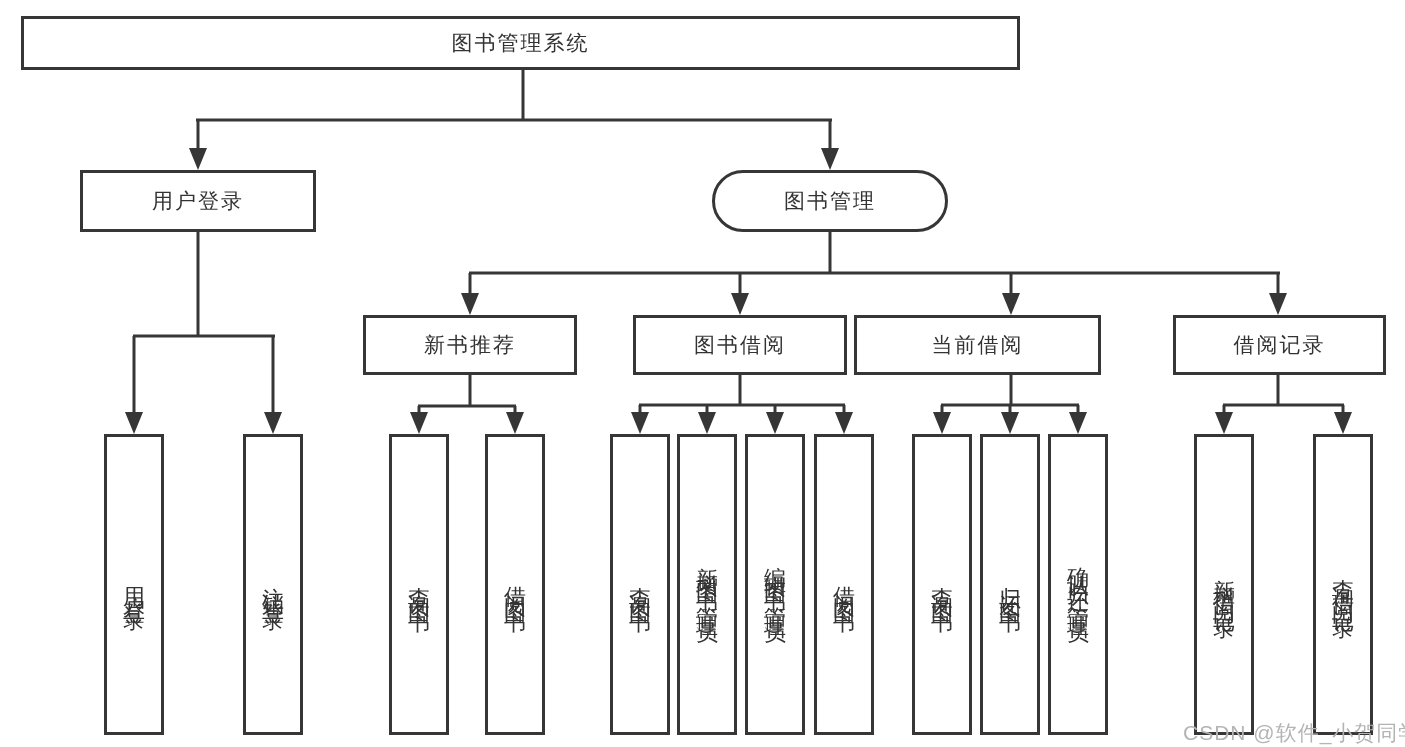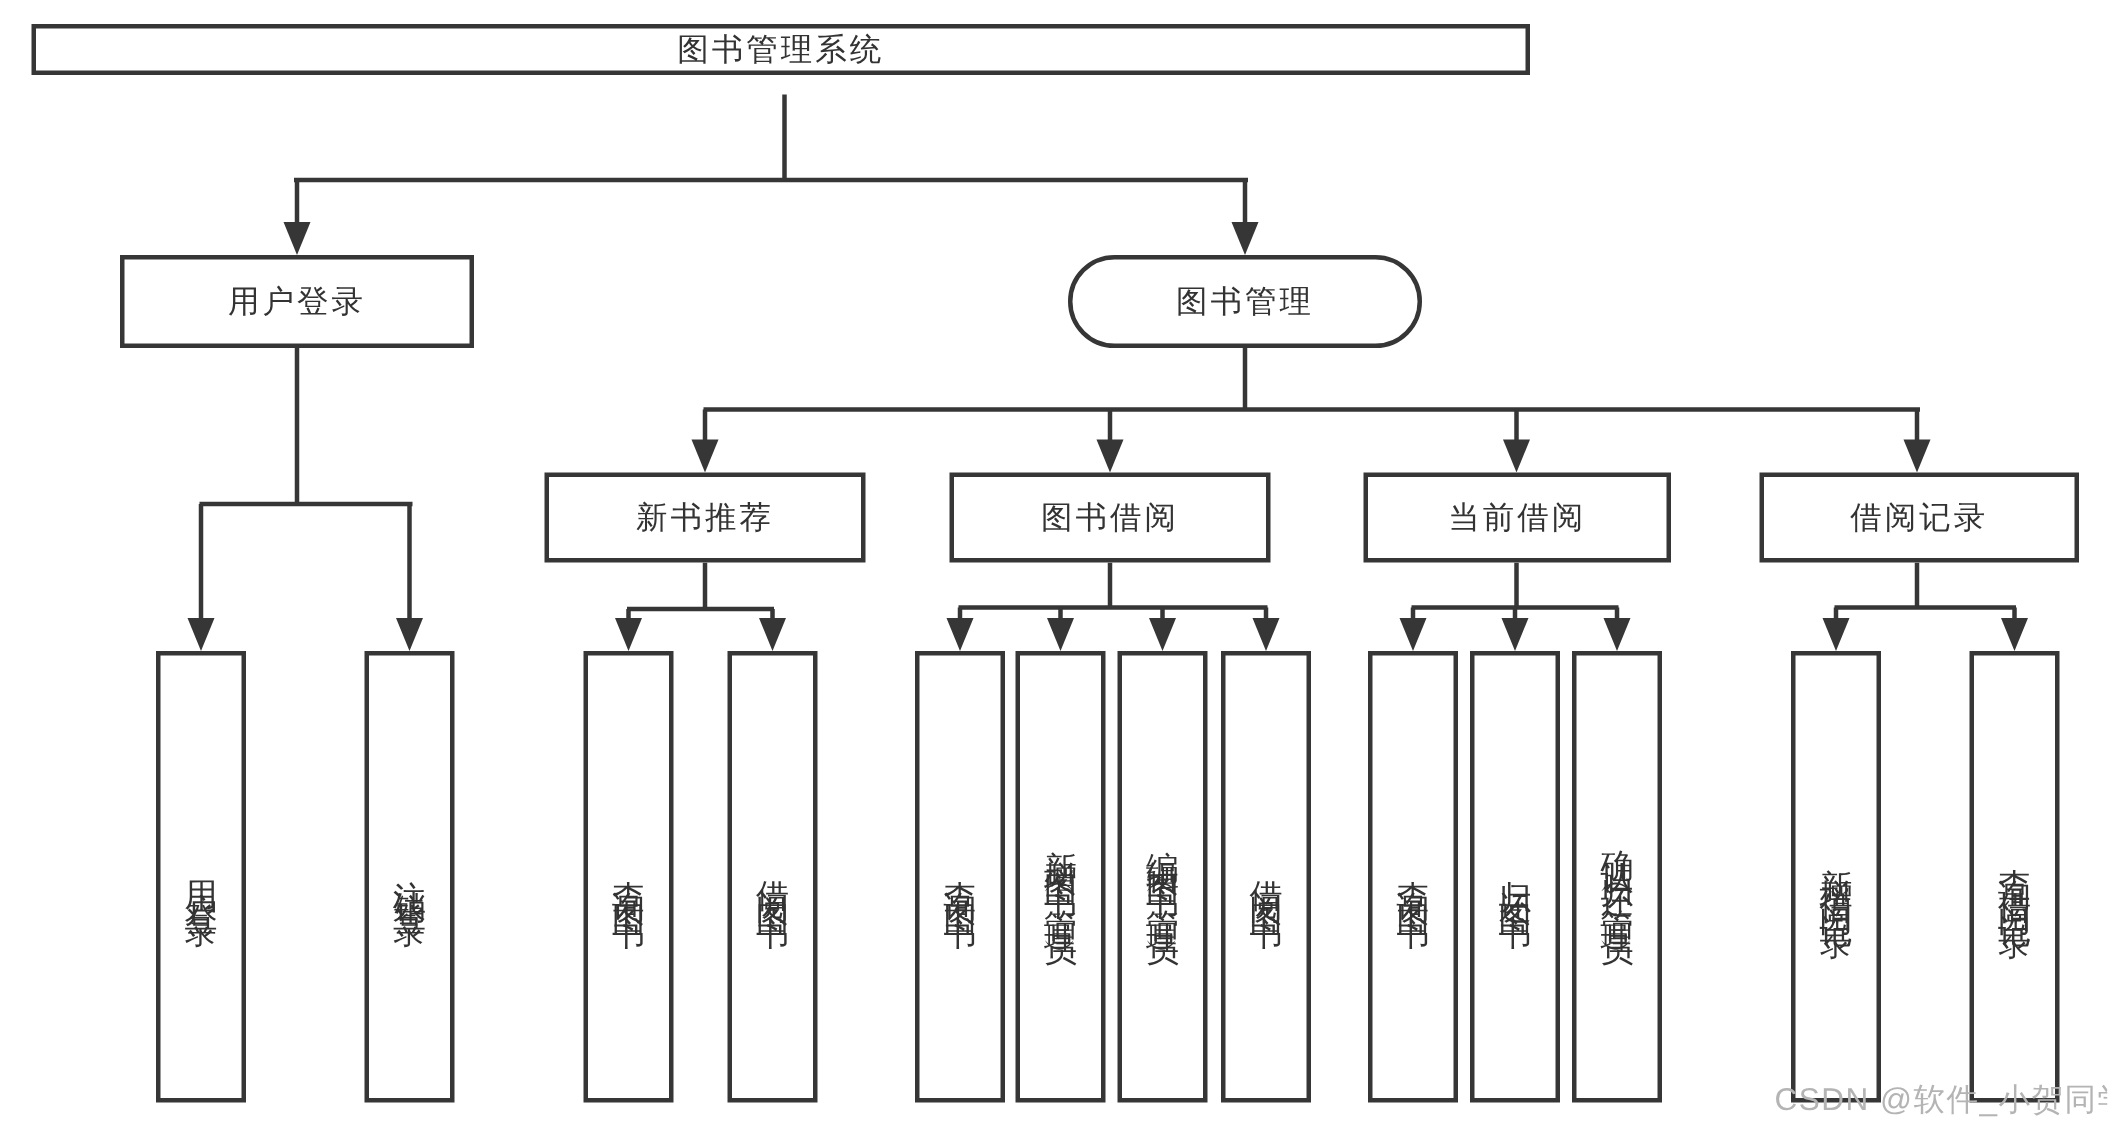--- a/index.html
+++ b/index.html
@@ -86,38 +86,38 @@
       <polygon points="707,434 698,412 716,412" fill="#363636"></polygon>
       <polygon points="775,434 766,412 784,412" fill="#363636"></polygon>
       <polygon points="844,434 835,412 853,412" fill="#363636"></polygon>
       <polygon points="942,434 933,412 951,412" fill="#363636"></polygon>
       <polygon points="1010,434 1001,412 1019,412" fill="#363636"></polygon>
       <polygon points="1078,434 1069,412 1087,412" fill="#363636"></polygon>
       <polygon points="1224,434 1215,412 1233,412" fill="#363636"></polygon>
       <polygon points="1343,434 1334,412 1352,412" fill="#363636"></polygon>
     </svg>
 
-  <div class="hbox" style="left:21px;top:16px;width:999px;height:34px;">
+  <div class="hbox" style="left:21px;top:16px;width:999px;height:54px;">
     <span class="hlbl">图书管理系统</span>
   </div>
 
   <div class="hbox" style="left:80px;top:170px;width:236px;height:62px;">
     <span class="hlbl">用户登录</span>
   </div>
   <div class="hbox" style="left:712px;top:170px;width:236px;height:62px;border-radius:31px;">
     <span class="hlbl">图书管理</span>
   </div>
 
   <div class="hbox" style="left:633px;top:315px;width:214px;height:60px;">
     <span class="hlbl">图书借阅</span>
   </div>
   <div class="hbox" style="left:363px;top:315px;width:214px;height:60px;">
     <span class="hlbl">新书推荐</span>
   </div>
-  <div class="hbox" style="left:909px;top:315px;width:205px;height:60px;">
+  <div class="hbox" style="left:854px;top:315px;width:247px;height:60px;">
     <span class="hlbl">当前借阅</span>
   </div>
   <div class="hbox" style="left:1173px;top:315px;width:213px;height:60px;">
     <span class="hlbl">借阅记录</span>
   </div>
 
   <div class="leaf" style="left:104px;">
     <span class="vlbl">用户登录</span>
   </div>
   <div class="leaf" style="left:243px;">

